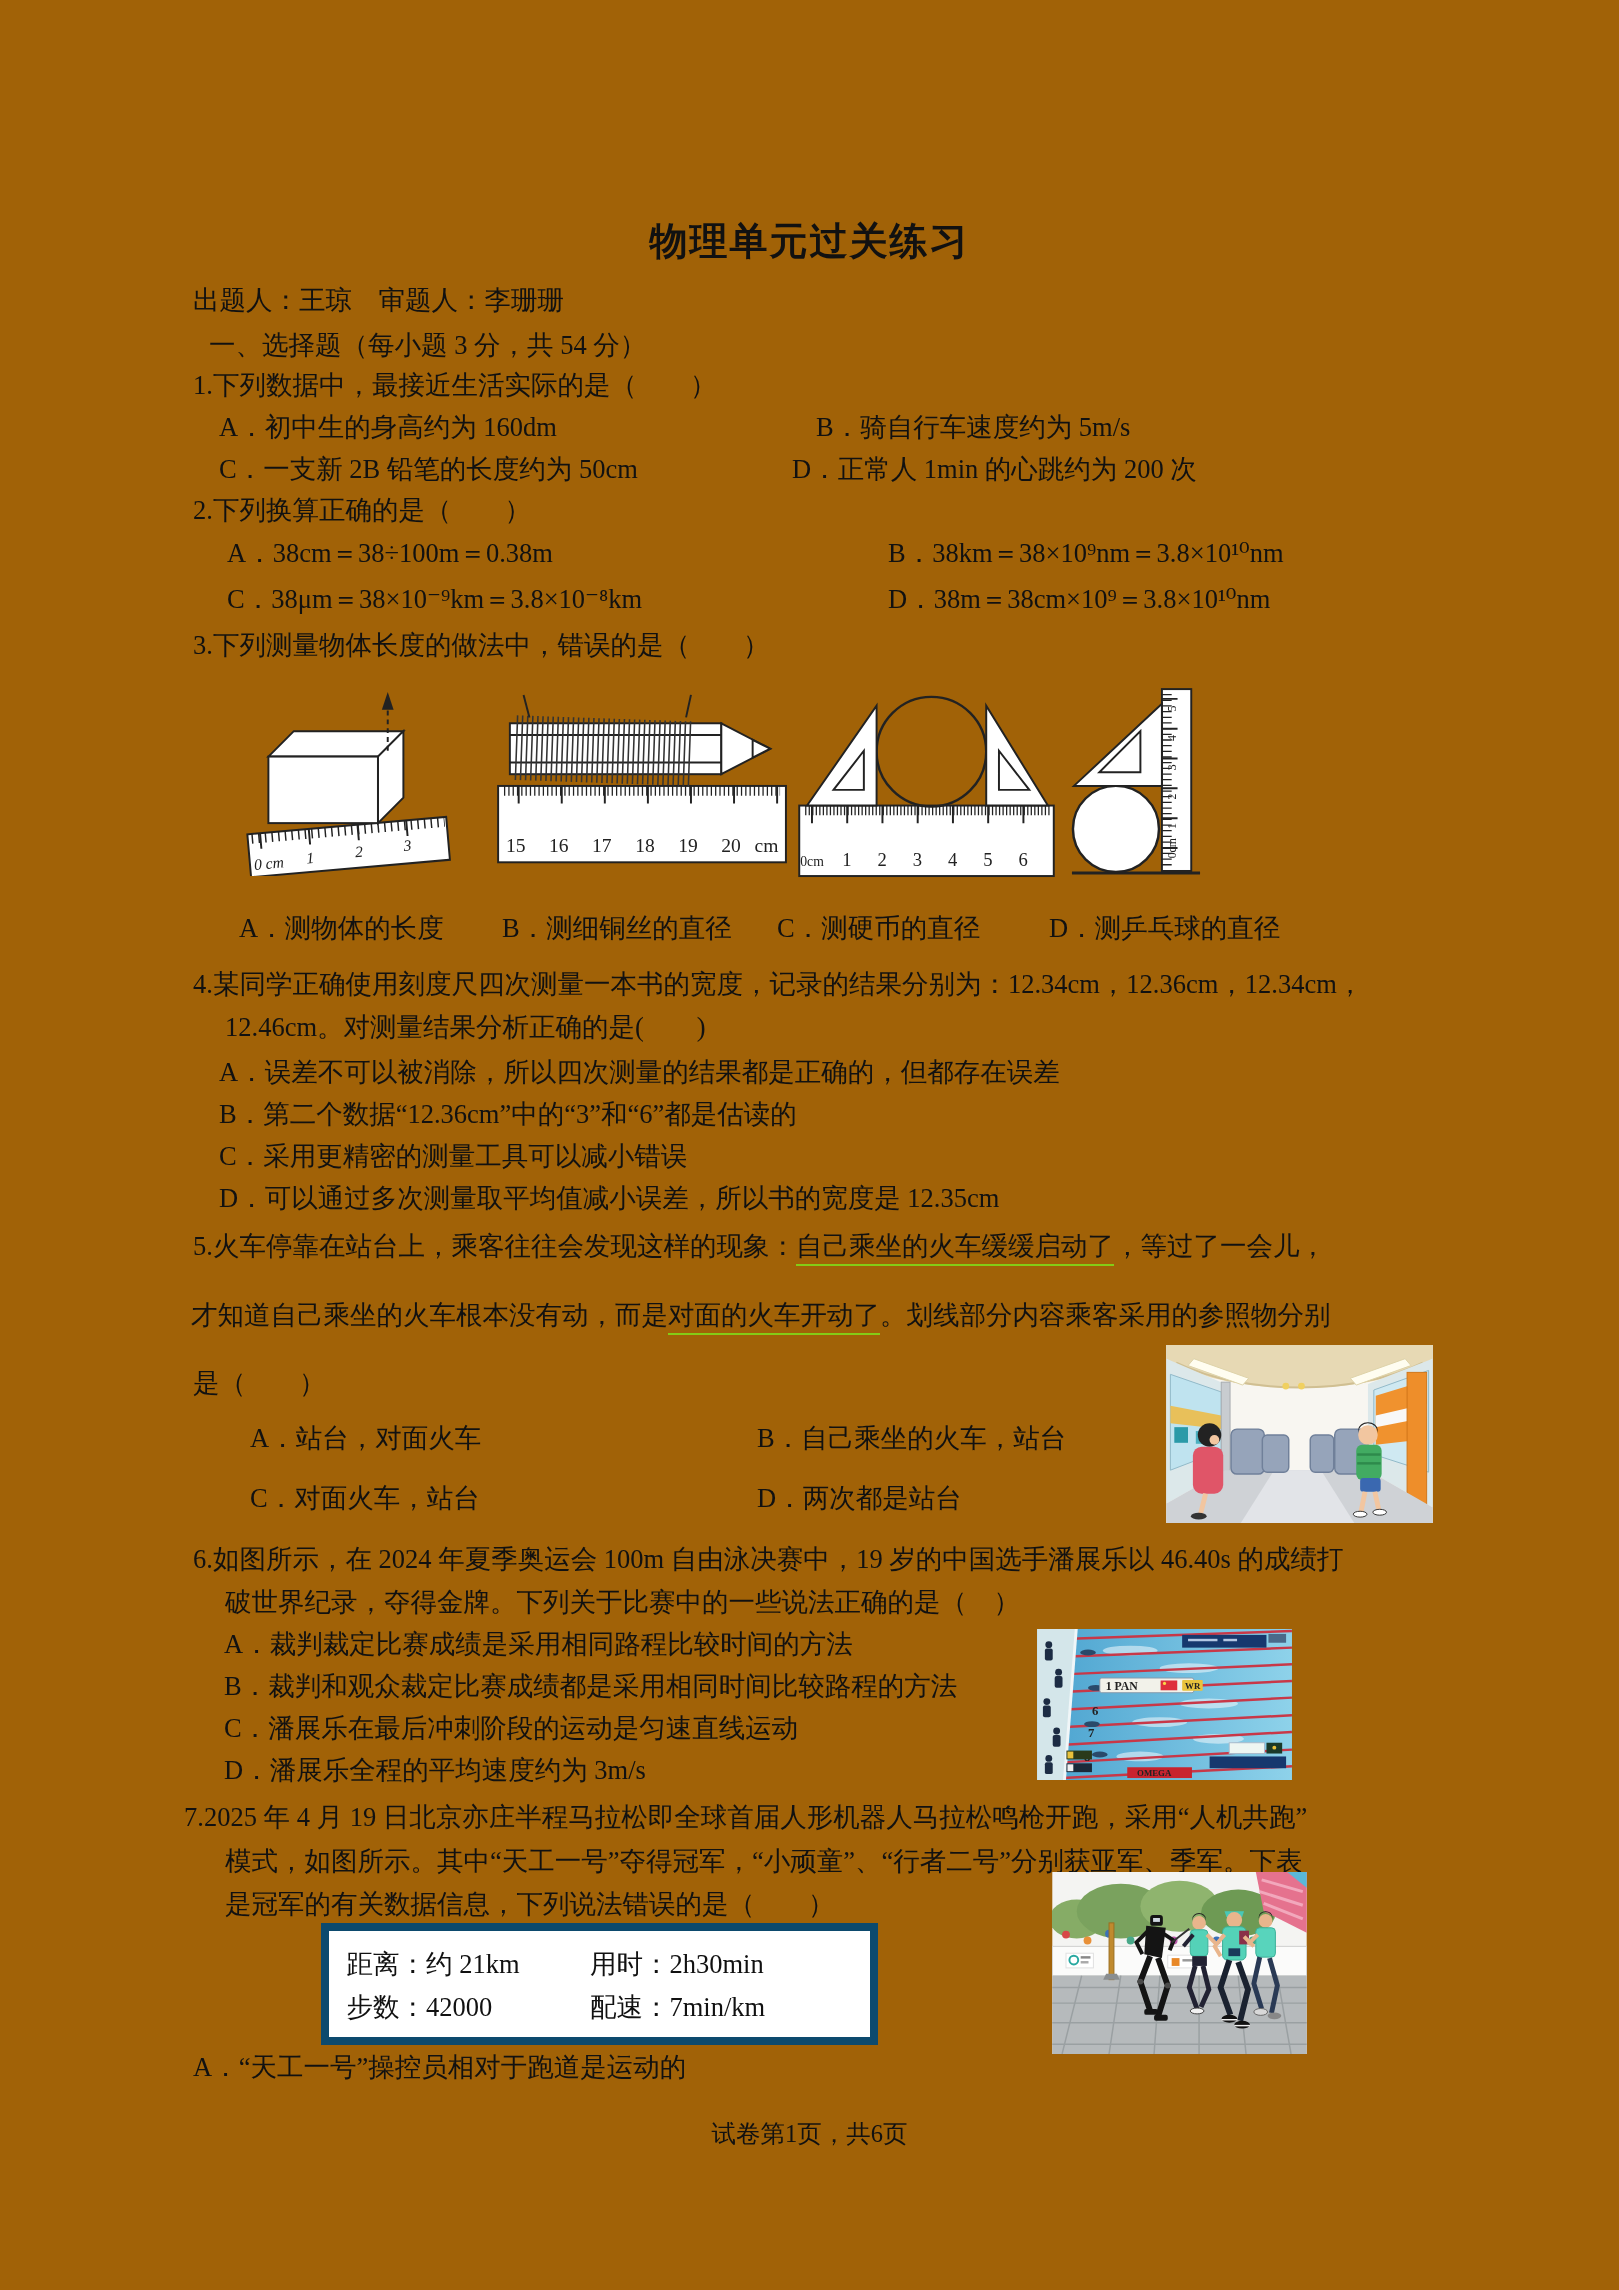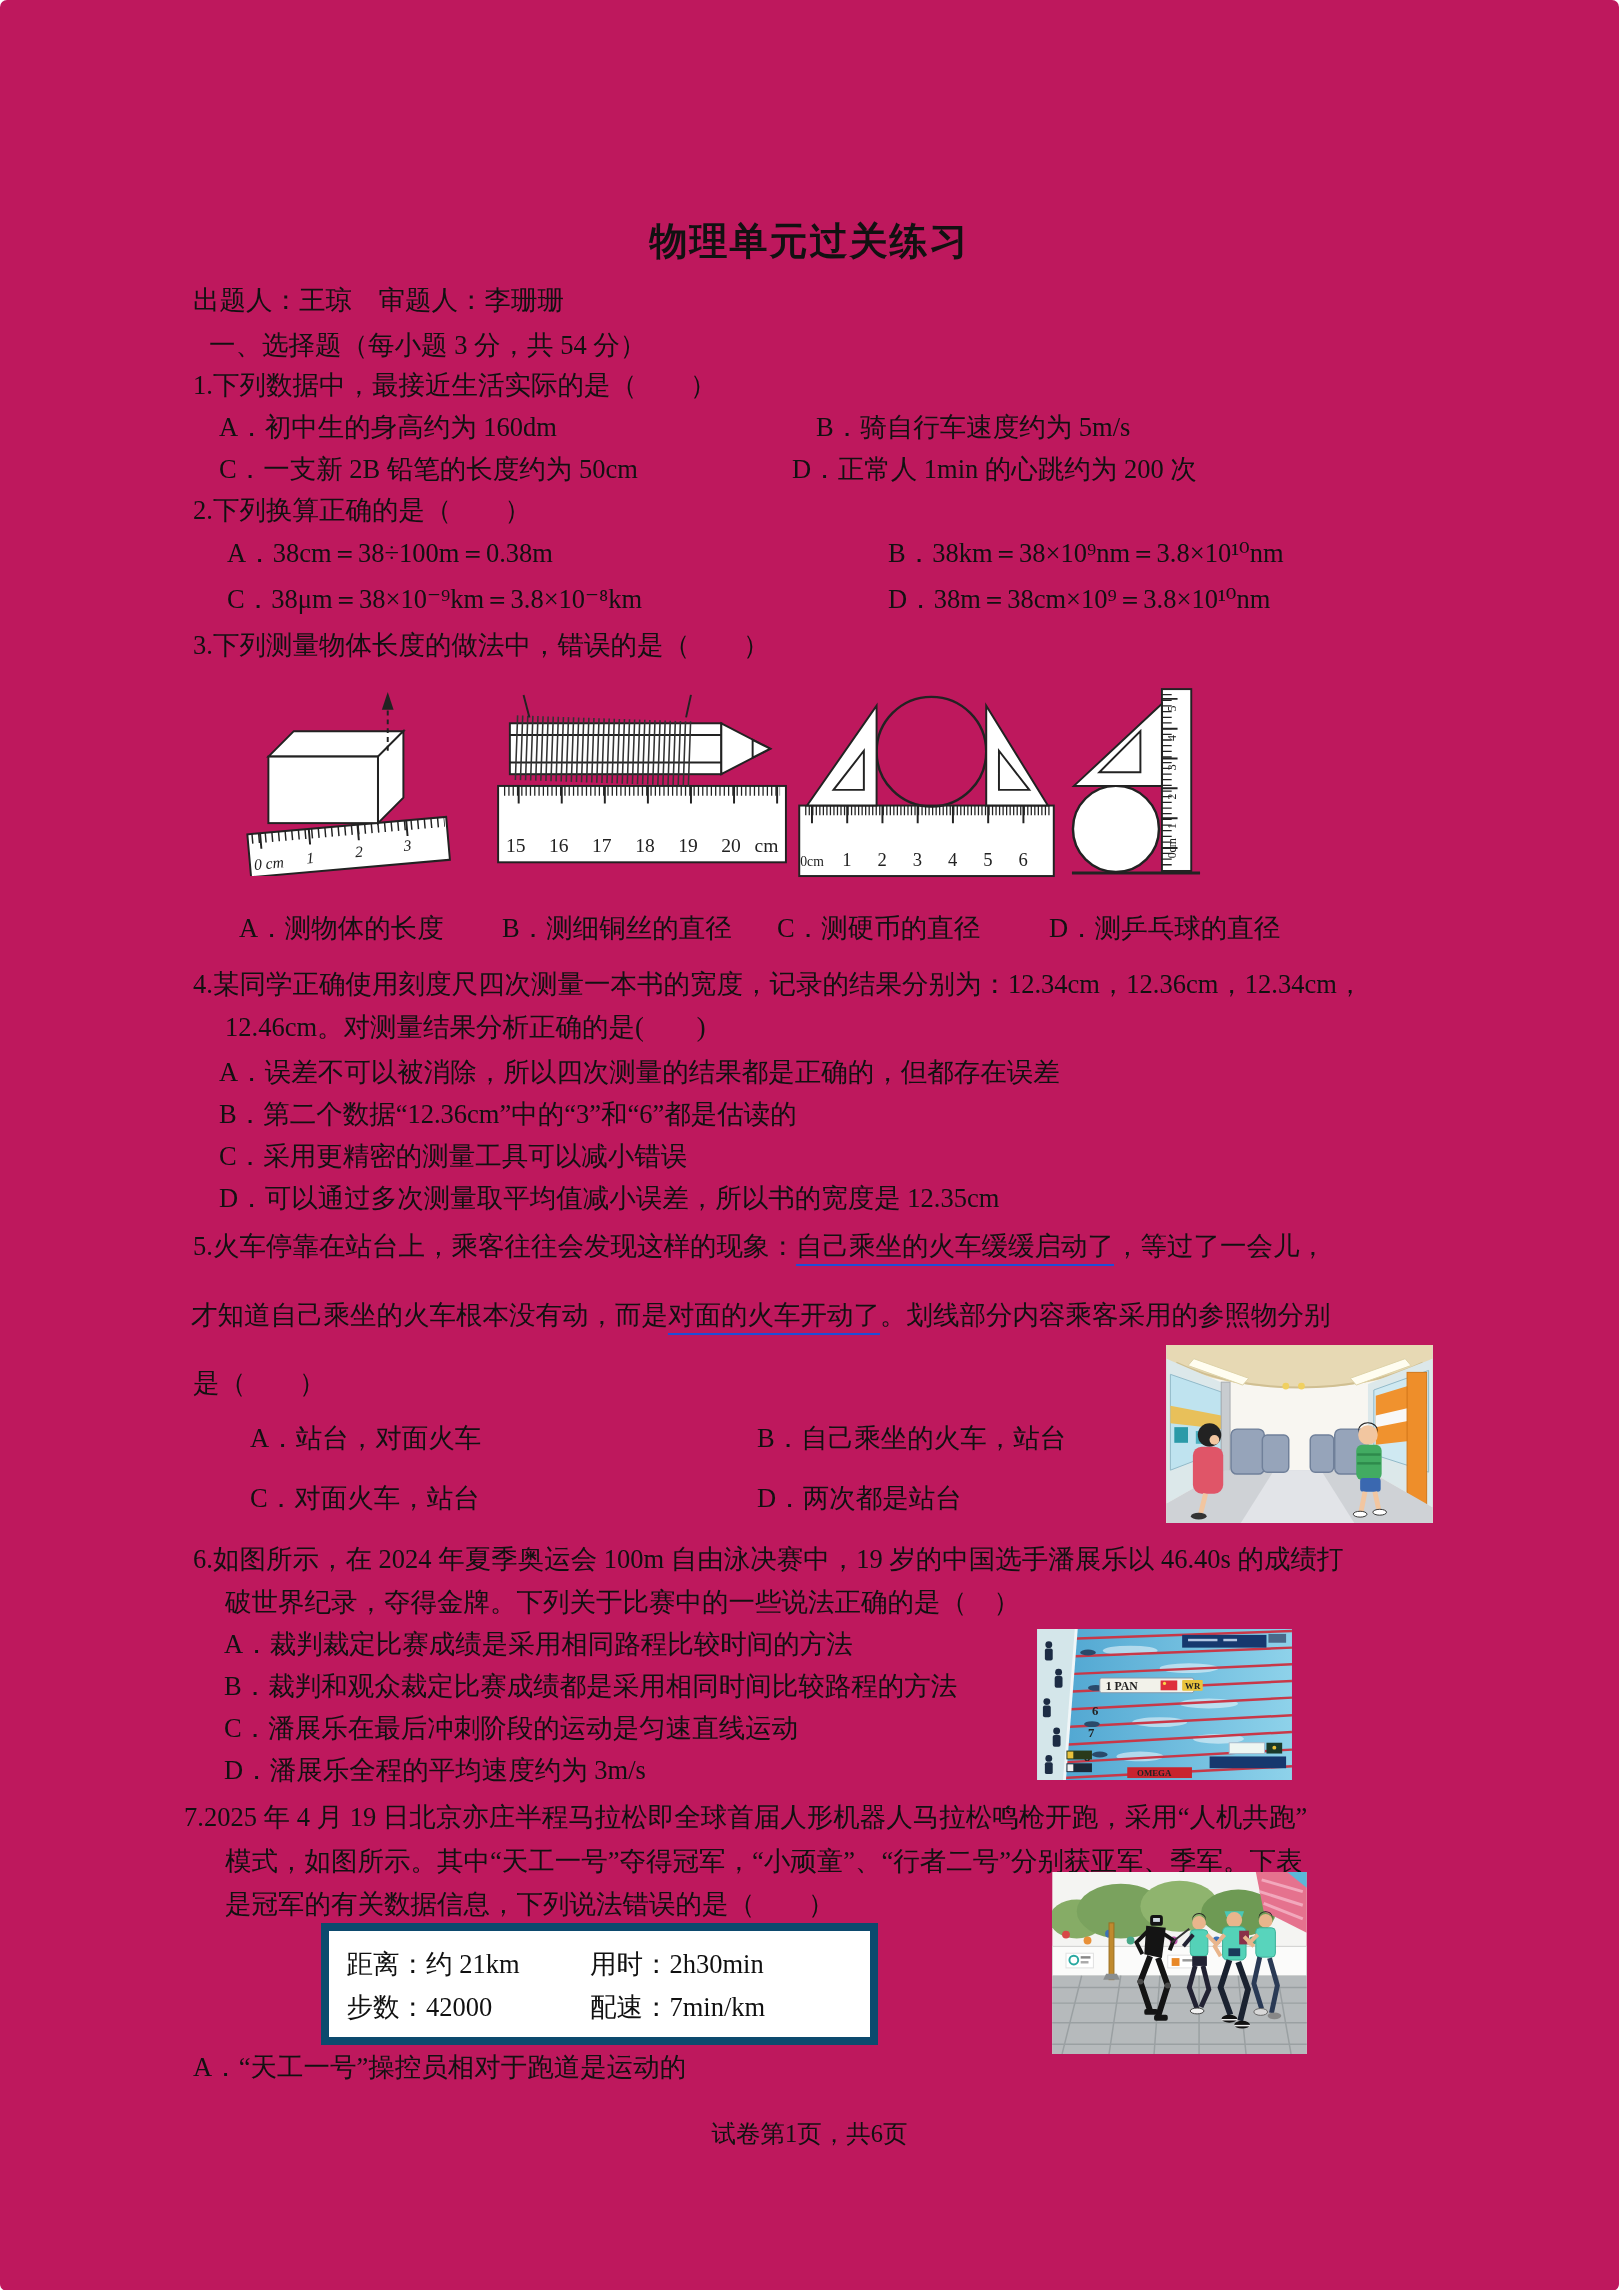--- a/index.html
+++ b/index.html
@@ -1,23 +1,23 @@
 <!DOCTYPE html>
 <html><head>
 <meta charset="utf-8">
 <style>
   html,body{margin:0;padding:0;background:#ffffff;}
   .page{
-    position:relative;width:1619px;height:2291px;background:#be185d;
+    position:relative;width:1619px;height:2291px;background:#a16207;
     font-family:"Liberation Serif","DejaVu Serif",serif;
-    color:#111;font-size:26.5px;overflow:hidden;border-radius:7px;
+    color:#111;font-size:26.5px;overflow:hidden;
   }
   .t{position:absolute;white-space:nowrap;line-height:1.2;}
   .title{position:absolute;left:0;width:100%;text-align:center;font-size:38px;font-weight:bold;letter-spacing:2px;}
-  .u{border-bottom:2px solid #1d4ed8;padding-bottom:2.9px;}
+  .u{border-bottom:2px solid #84cc16;padding-bottom:2.9px;}
   .databox{position:absolute;border:8px solid #0c4a6e;background:#fff;}
   .footer{position:absolute;left:0;width:100%;text-align:center;font-size:24.5px;}
   svg{display:block;}
   .fig{position:absolute;}
   svg text{font-family:"Liberation Serif","DejaVu Serif",serif;fill:#222;}
 </style>
 </head>
 <body>
 
 <div class="page">

